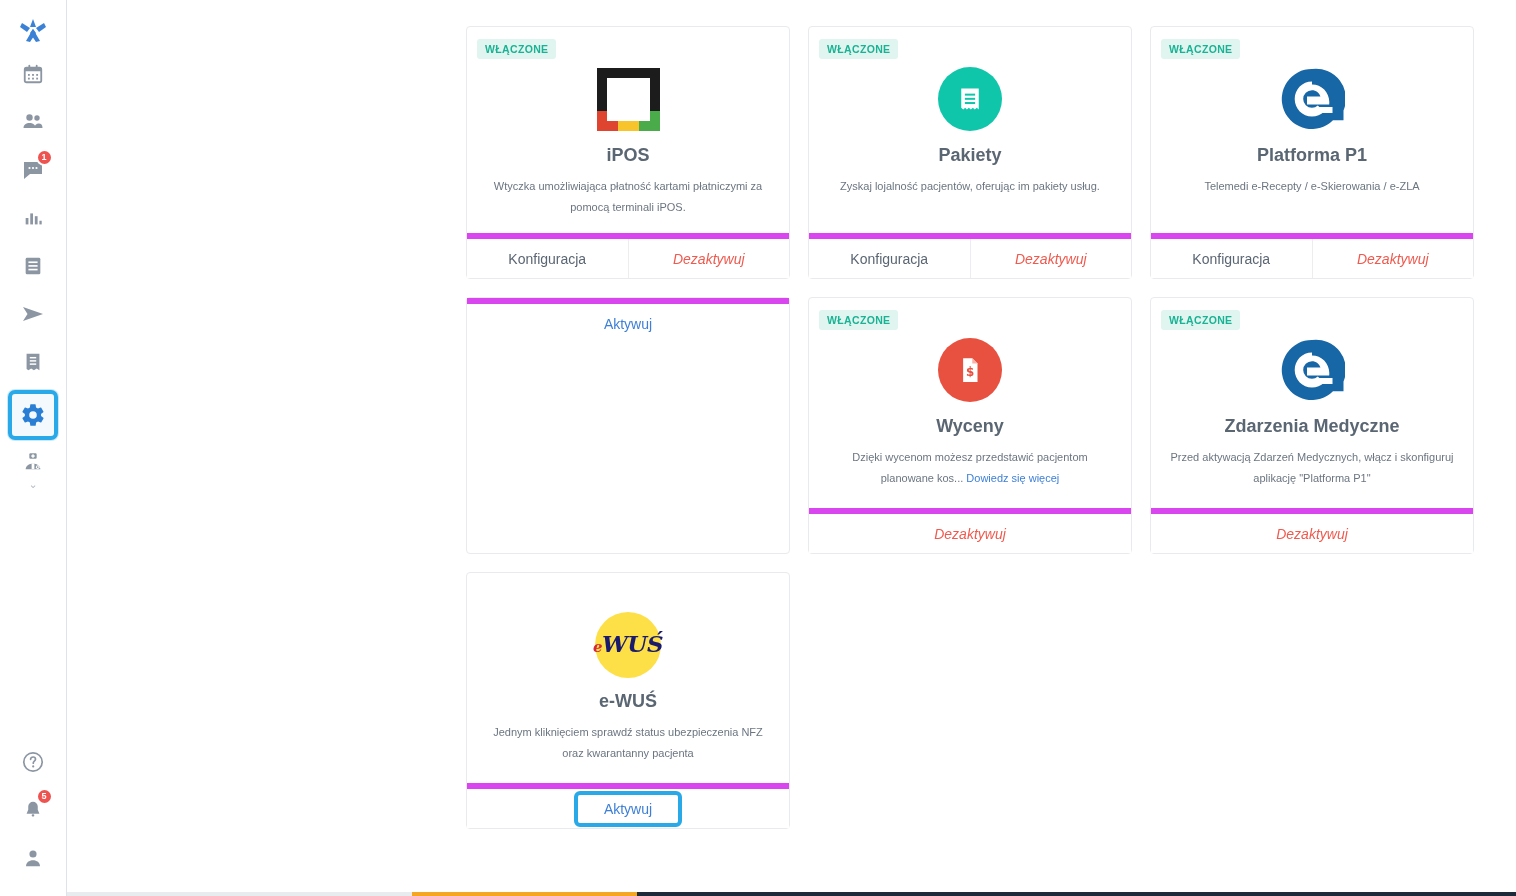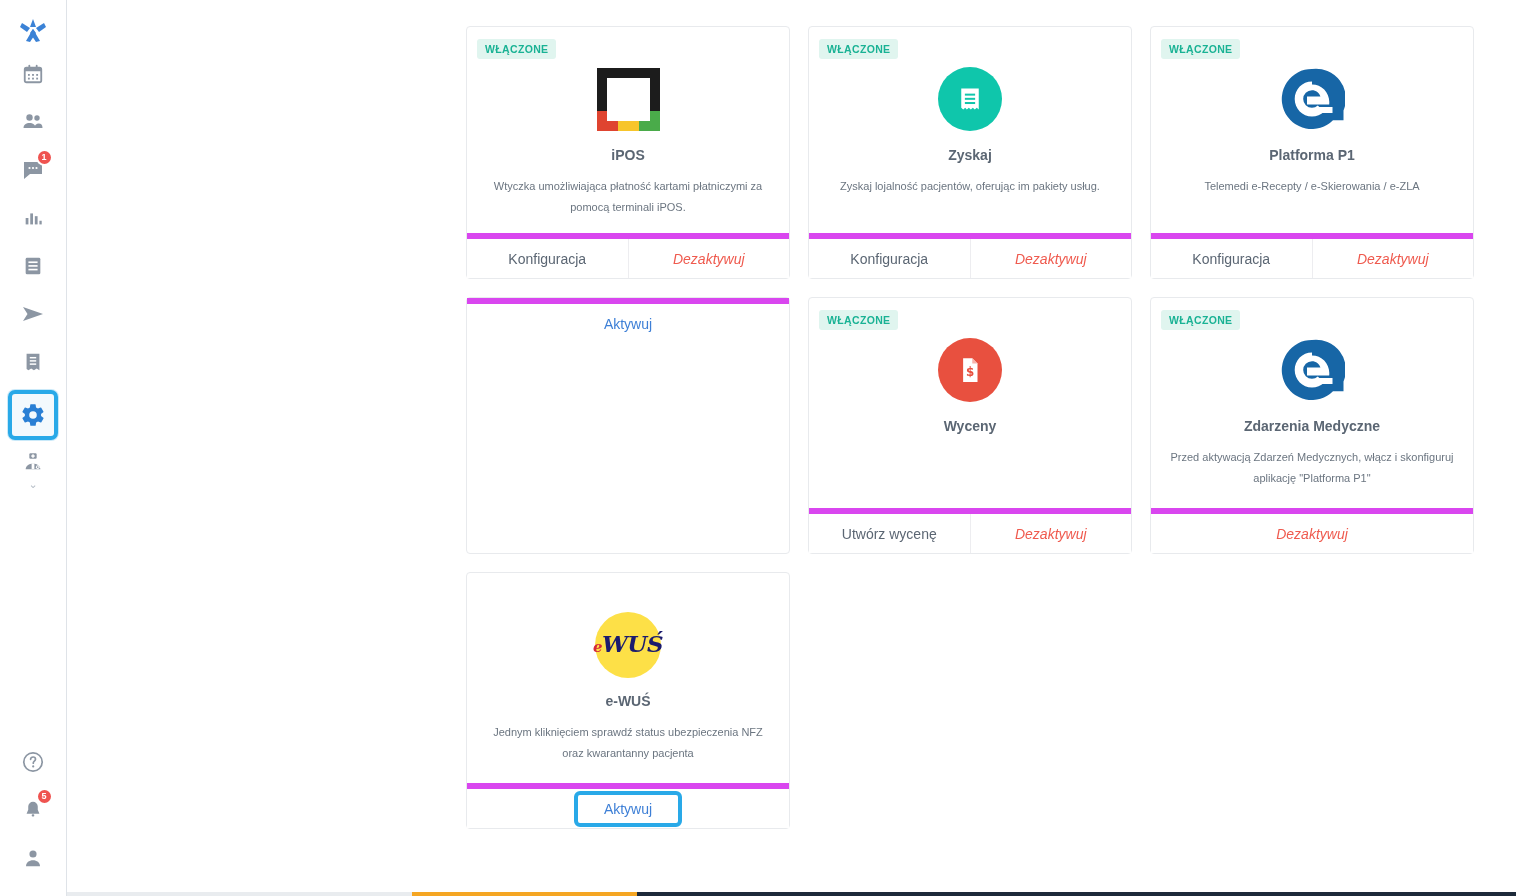--- a/index.html
+++ b/index.html
@@ -106,21 +106,21 @@
 
   .logo-slot {
     height: 70px; width: 70px;
     margin-top: 25px;
     display: flex; align-items: center; justify-content: center;
   }
   .logo-slot.push { margin-top: 36px; }
 
   .card-title {
     margin-top: 11px;
-    font-size: 14px;
+    font-size: 18px;
     color: #5b6673;
     font-weight: bold;
     text-align: center;
     line-height: 20px;
   }
   .card-desc {
     margin-top: 11px;
     font-size: 11px;
     color: #6b7580;
     text-align: center;
@@ -395,21 +395,21 @@
               <svg width="28" height="28" viewBox="0 0 24 24">
                 <path d="M4.5 3h15v18l-1.7-1.4-1.7 1.4-1.7-1.4-1.7 1.4-1.7-1.4-1.7 1.4L7.9 19.6 6.2 21 4.5 19.6z" fill="#ffffff"></path>
                 <g fill="#0fc6ab">
                   <rect x="7.6" y="7.4" width="8.8" height="1.7"></rect>
                   <rect x="7.6" y="11" width="8.8" height="1.7"></rect>
                   <rect x="7.6" y="14.6" width="8.8" height="1.7"></rect>
                 </g>
               </svg>
             </div>
           </div>
-          <div class="card-title">Zyskaj</div>
+          <div class="card-title">Pakiety</div>
           <div class="card-desc">Zyskaj lojalność pacjentów, oferując im pakiety usług.</div>
         </div>
         <div class="card-footer">
           <div class="footer-btn">Konfiguracja</div>
           <div class="footer-btn danger">Dezaktywuj</div>
         </div>
       </section>
 
       <section class="card h1">
         <div class="card-body">
@@ -442,23 +442,26 @@
           <div class="logo-slot">
             <div class="circle-icon circle-red">
               <svg width="30" height="30" viewBox="0 0 24 24">
                 <path d="M6.5 2.5h7.3L18 6.8v14.7H6.5z" fill="#ffffff"></path>
                 <path d="M13.8 2.5V6.8H18z" fill="#f7b3ab"></path>
                 <text x="12.1" y="16.4" font-family="DejaVu Sans, sans-serif" font-size="9.5" font-weight="bold" fill="#e8503f" text-anchor="middle">$</text>
               </svg>
             </div>
           </div>
           <div class="card-title">Wyceny</div>
-        </div>
-        <div class="card-footer">
-          <div class="footer-btn">Utwórz wycenę</div>
+          <div class="card-desc">
+            <span>Dzięki wycenom możesz przedstawić pacjentom planowane kos...</span>
+            <span class="inline-link">Dowiedz się więcej</span>
+          </div>
+        </div>
+        <div class="card-footer">
           <div class="footer-btn danger">Dezaktywuj</div>
         </div>
       </section>
 
       <section class="card h2">
         <div class="card-body">
           <span class="status-badge">WŁĄCZONE</span>
           <div class="logo-slot">
             <svg width="66" height="66" viewBox="0 0 66 66">
               <path d="M33 3a30 30 0 1021 51.2h10.5V44.5A30 30 0 0033 3z" fill="#1766a6"></path>

